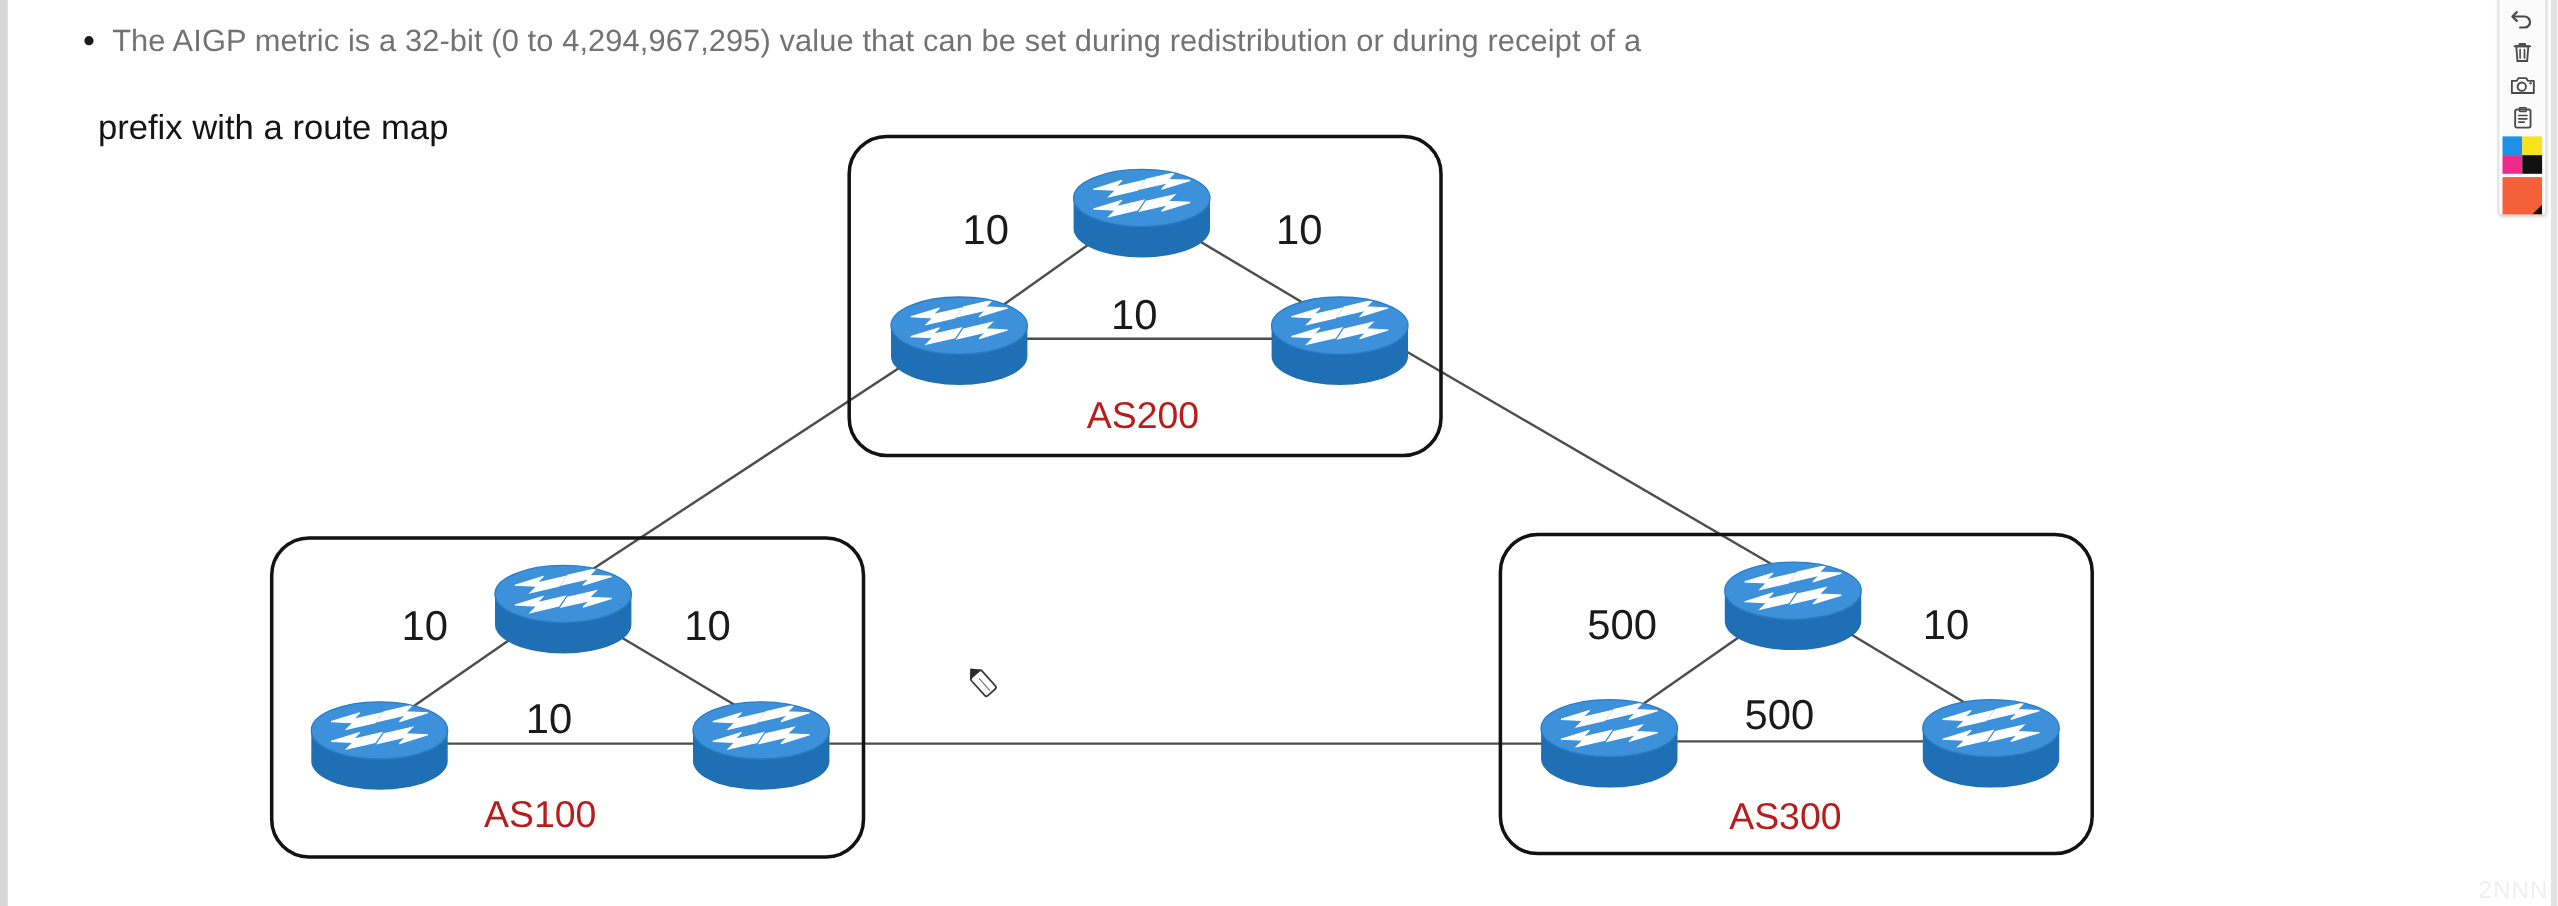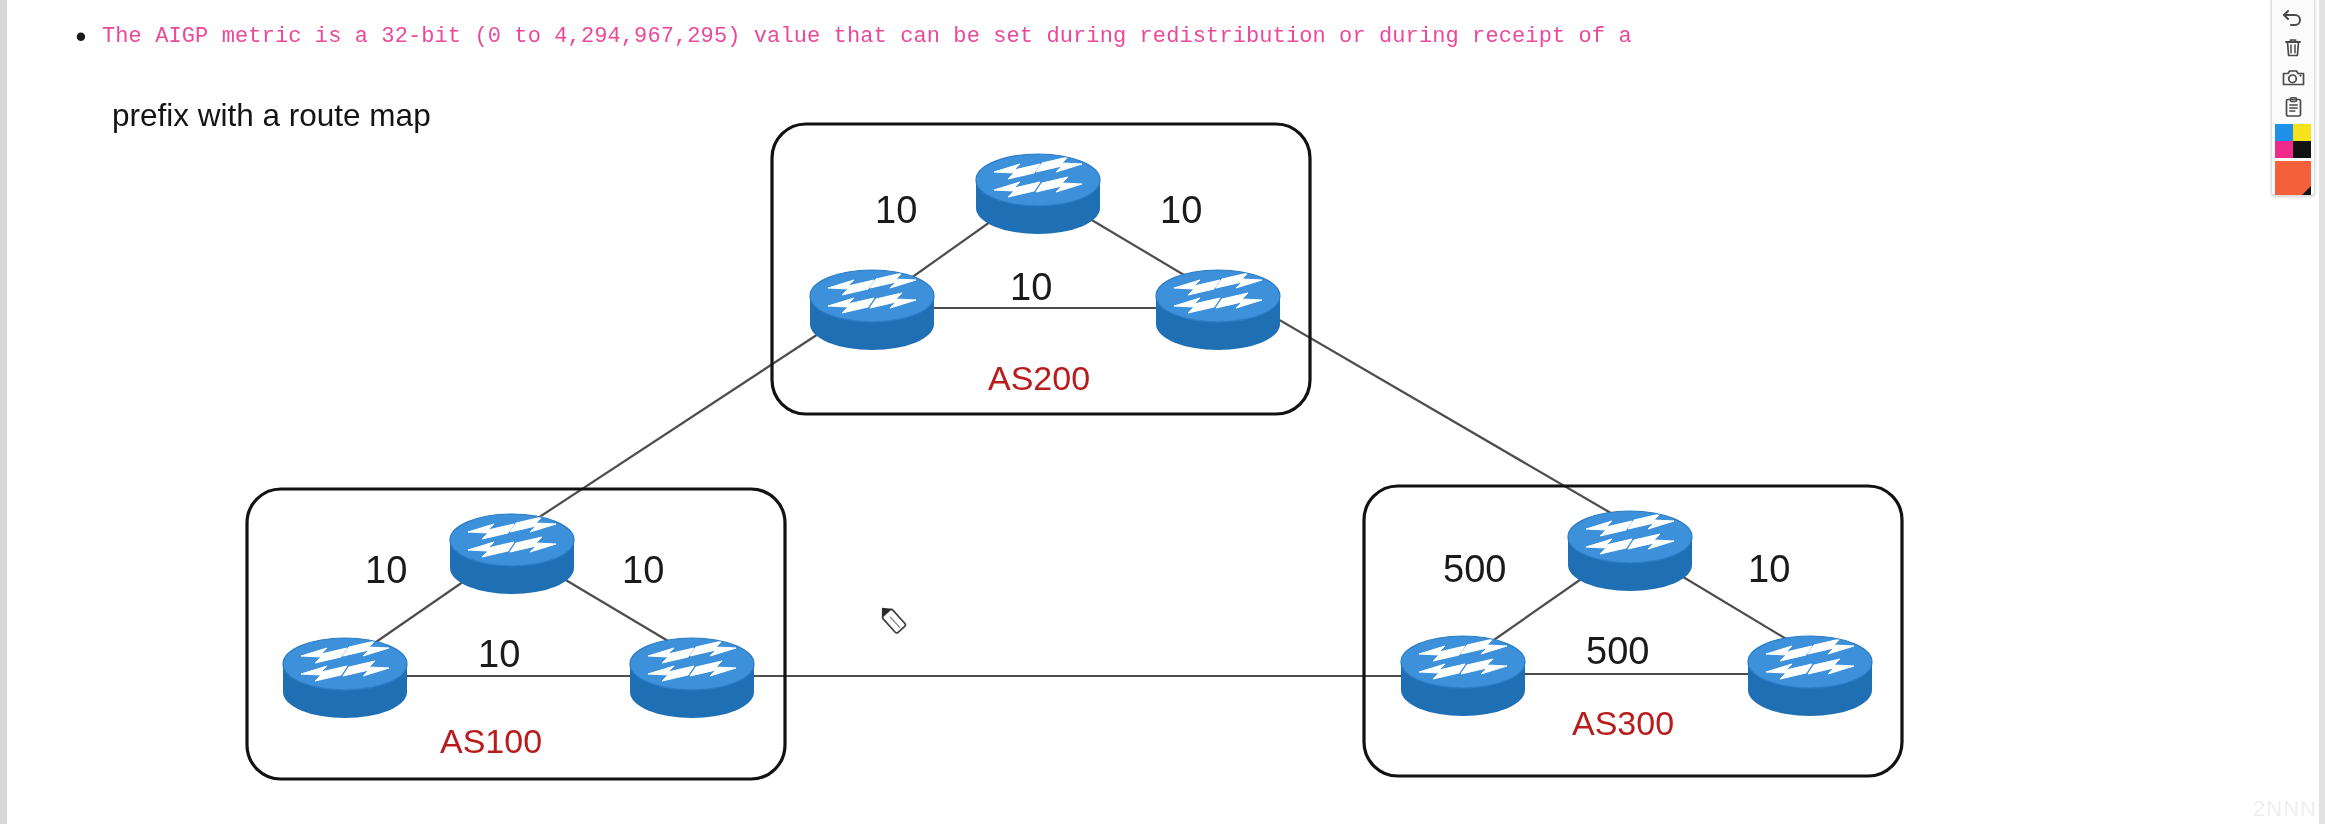--- a/index.html
+++ b/index.html
@@ -44,28 +44,27 @@
   }
   .bullet-dot {
     width: 42px;
     flex: 0 0 42px;
     font-size: 31px;
     line-height: 54px;
     text-align: center;
     color: #1a1a1a;
   }
   .bullet-text {
-    font-size: 22px;
+    font-size: 28px;
     line-height: 54px;
     letter-spacing: 0.1px;
-    color: #ec4899;
-    font-family: Liberation Mono, monospace;
+    color: #737373;
   }
   .bullet-line2 {
-    margin-left: 52px;
+    margin-left: 29px;
     font-size: 31.5px;
     line-height: 54px;
     color: #141414;
     margin-top: 24px;
   }
   
   #diagram {
     position: absolute;
     left: 0; top: 0;
     width: 2325px;
@@ -231,21 +230,21 @@
   <div class="as-label" style="left:988px; top:359px;">AS200</div>
 
   <div class="cost-label" style="left:365px; top:549px;">10</div>
   <div class="cost-label" style="left:622px; top:549px;">10</div>
   <div class="cost-label" style="left:478px; top:633px;">10</div>
   <div class="as-label" style="left:440px; top:722px;">AS100</div>
 
   <div class="cost-label" style="left:1443px; top:548px;">500</div>
   <div class="cost-label" style="left:1748px; top:548px;">10</div>
   <div class="cost-label" style="left:1586px; top:630px;">500</div>
-  <div class="as-label" style="left:1572px; top:704px;">AS300</div>
+  <div class="as-label" style="left:1572px; top:724px;">AS300</div>
 
   <svg class="pen-cursor" viewBox="0 0 34 34" xmlns="http://www.w3.org/2000/svg">
     <g transform="rotate(-42 17 17)">
       <rect x="11" y="4" width="13" height="22" rx="2" fill="#ffffff" stroke="#3b3b3b" stroke-width="1.6"></rect>
       <path d="M 11 4 L 17.5 -3 L 24 4 Z" fill="#2b2b2b"></path>
       <line x1="17.5" y1="9" x2="17.5" y2="24" stroke="#8a8a8a" stroke-width="1.3"></line>
     </g>
   </svg>
 
   <div class="toolbar">

